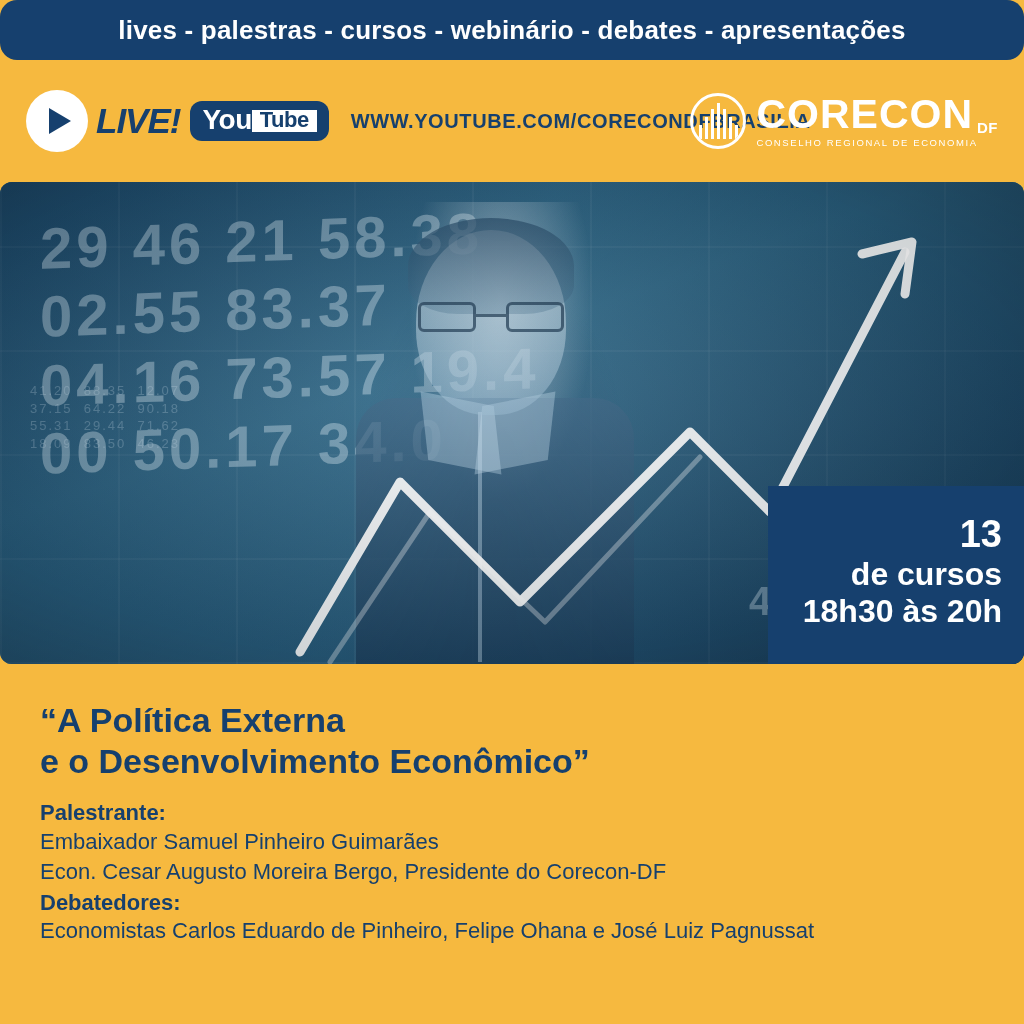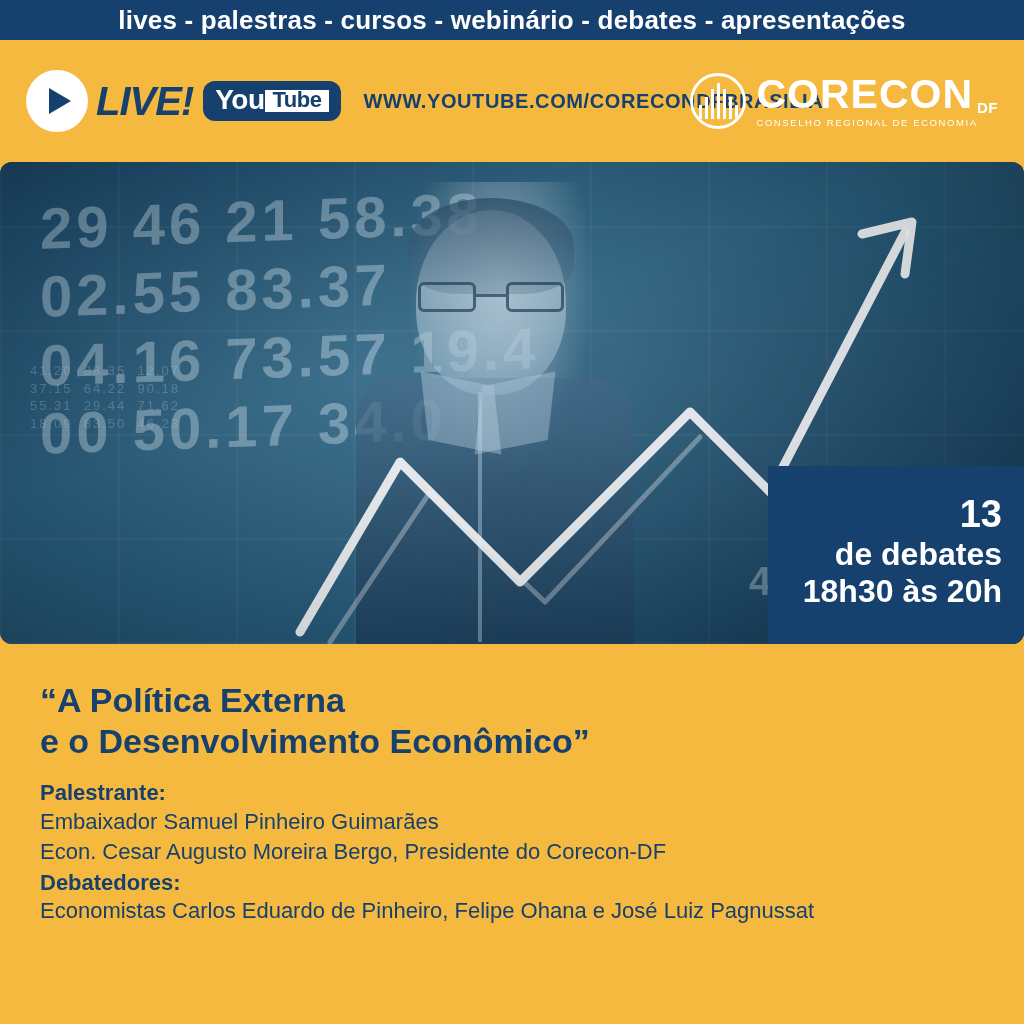--- a/index.html
+++ b/index.html
@@ -6,23 +6,23 @@
   html,body { width:1024px; height:1024px; }
   body {
     font-family: "Liberation Sans", sans-serif;
     background:#f6b93f;
     overflow:hidden;
   }
   .poster { position:relative; width:1024px; height:1024px; background:#f6b93f; }
 
   
   .topbar {
-    height:40px;
+    height:60px;
     background:#16406e;
-    display:flex; align-items:center; justify-content:center;
+    display:flex; align-items:center; justify-content:center;border-radius:17px;
   }
   .topbar-text {
     color:#ffffff;
     font-size:26px;
     font-weight:bold;
     letter-spacing:0.2px;
     white-space:nowrap;
   }
 
   
@@ -40,21 +40,21 @@
     flex:0 0 auto;
   }
   .play-tri {
     width:0;height:0;
     border-left:22px solid #16406e;
     border-top:13px solid transparent;
     border-bottom:13px solid transparent;
     margin-left:6px;
   }
   .live-word {
-    font-size:40px; font-weight:bold; font-style:italic;
+    font-size:35px; font-weight:bold; font-style:italic;
     color:#16406e;
     margin-left:8px;
     letter-spacing:-1px;
   }
   .yt {
     margin-left:10px;
     background:#16406e;
     border-radius:12px;
     padding:6px 12px 8px 12px;
     display:flex; flex-direction:row; align-items:center;
@@ -301,21 +301,21 @@
     <svg class="arrow-svg" viewBox="0 0 1024 482" preserveAspectRatio="none">
       <polyline points="300,470 400,300 520,420 690,250 770,330 905,70" fill="none" stroke="rgba(255,255,255,0.92)" stroke-width="9" stroke-linejoin="round" stroke-linecap="round"></polyline>
       <polyline points="862,72 912,60 905,112" fill="none" stroke="rgba(255,255,255,0.92)" stroke-width="9" stroke-linejoin="round" stroke-linecap="round"></polyline>
       <polyline points="330,480 430,330 545,440 700,275" fill="none" stroke="rgba(255,255,255,0.35)" stroke-width="5" stroke-linejoin="round" stroke-linecap="round"></polyline>
     </svg>
 
     <div class="hero-vignette"></div>
 
     <div class="datebox">
       <div class="date-day">13</div>
-      <div class="date-month">de debates</div>
+      <div class="date-month">de cursos</div>
       <div class="date-time">18h30 às 20h</div>
     </div>
   </div>
 
   <div class="info">
     <div class="title">
       <div>“A Política Externa</div>
       <div>e o  Desenvolvimento Econômico”</div>
     </div>
 

